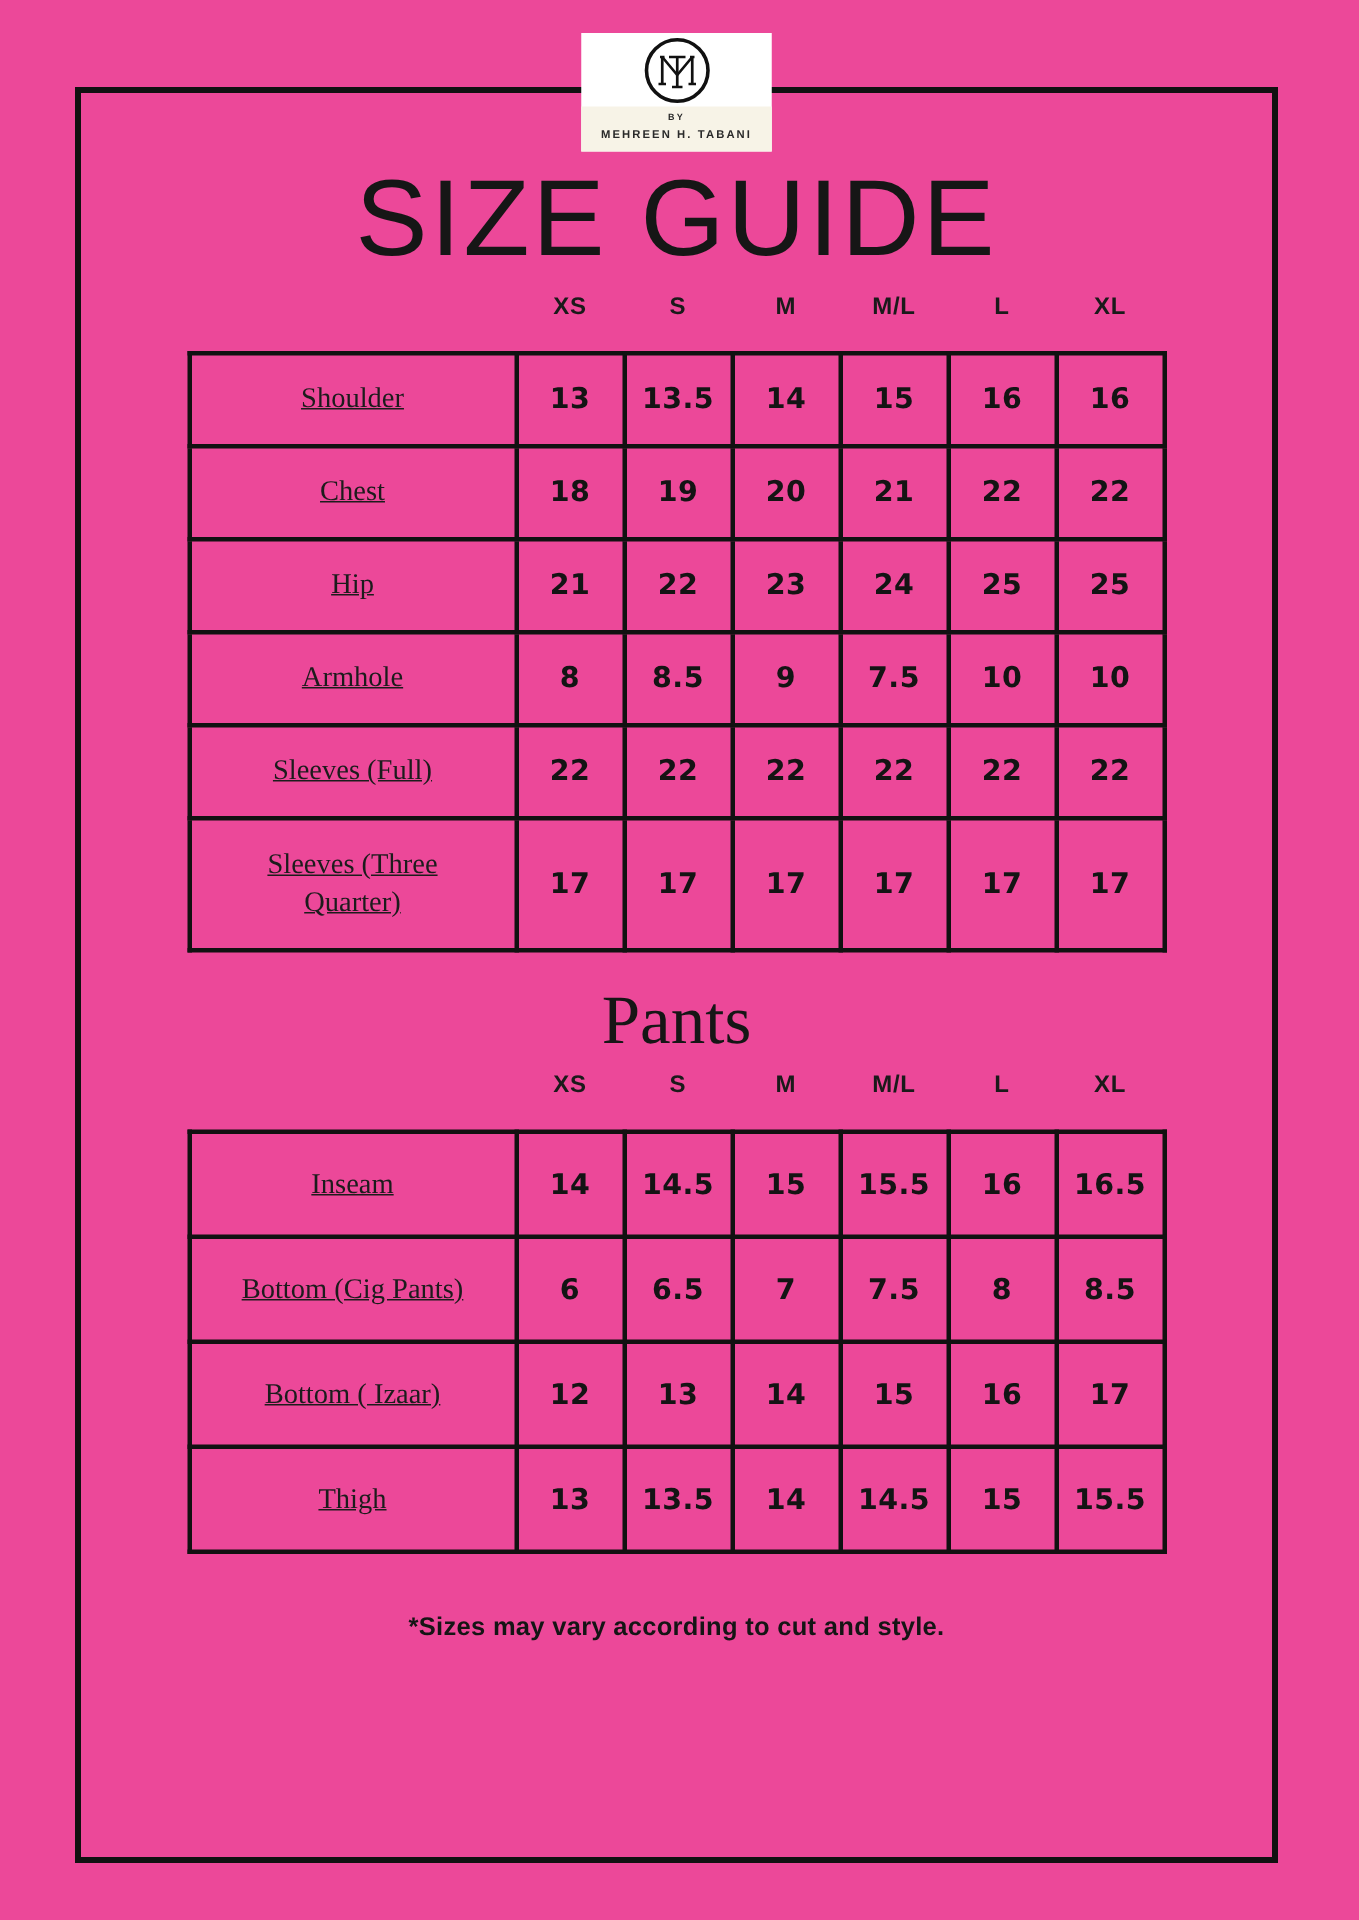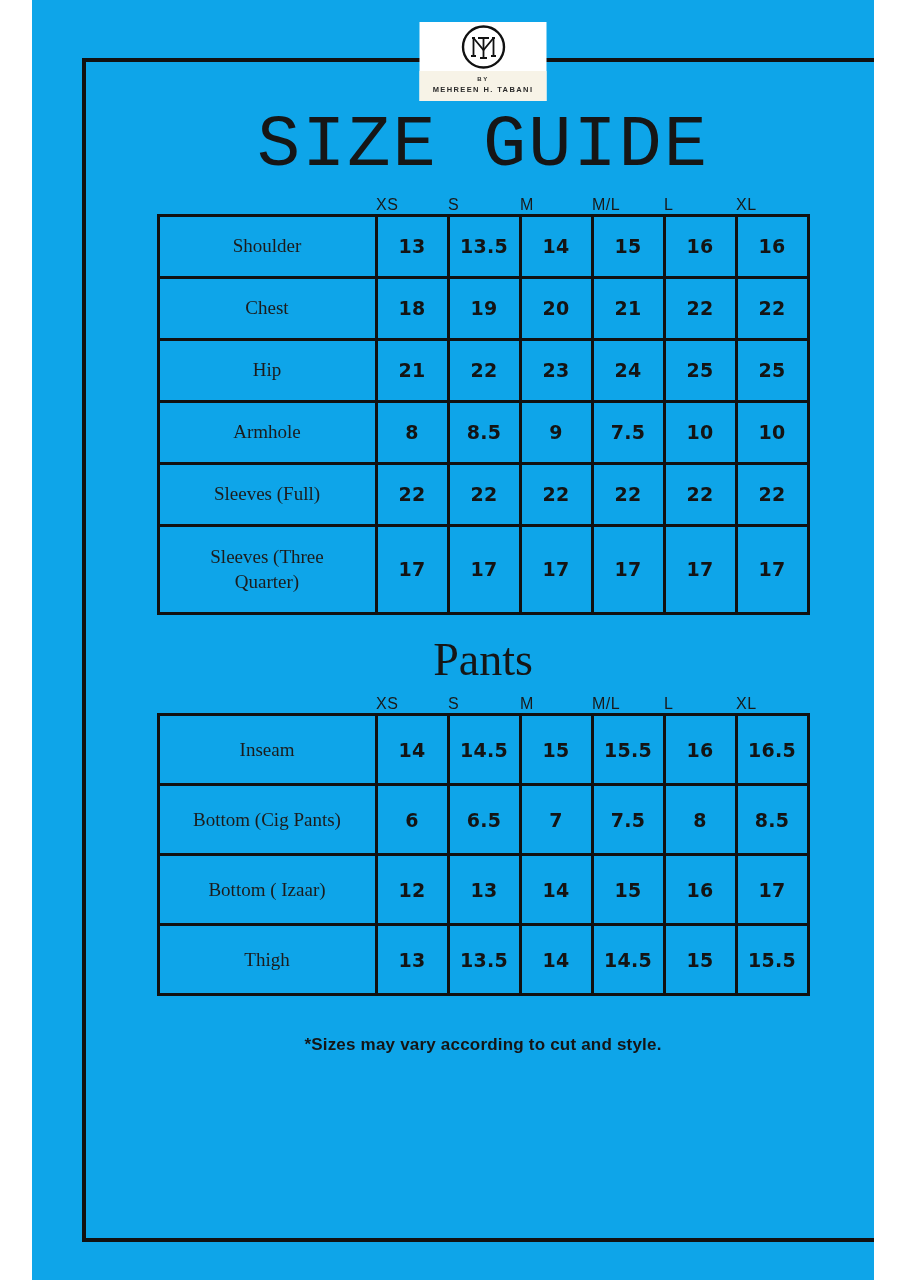--- a/index.html
+++ b/index.html
@@ -1,20 +1,20 @@
 <!DOCTYPE html>
 <html><head>
 <meta charset="utf-8">
 <style>
   html, body { margin: 0; padding: 0; background: #ffffff; }
   .page {
     position: relative;
-    width: 842px;
+    width: 906px;
     height: 1280px;
-    background: #0ea5e9;
+    background: #ec4899;
     font-family: "Liberation Sans", sans-serif;
     color: #161616;
     overflow: hidden;
     margin: 0 auto;
   }
   .frame {
     position: absolute;
     left: 50px; top: 58px;
     width: 802px; height: 1184px;
     border: 4px solid #111111;
@@ -47,21 +47,21 @@
   .logo-name {
     font-size: 7.5px;
     letter-spacing: 1.4px;
     font-weight: bold;
     color: #2a2a2a;
     white-space: nowrap;
   }
   
   .content { position: absolute; inset: 0; padding-top: 46px; text-align: center; }
   .main-title {
-    font-family: Liberation Mono, monospace;
+    font-family: Liberation Sans, sans-serif;
     font-weight: normal;
     font-size: 72px;
     line-height: 1.08;
     letter-spacing: 2px;
     margin: 0;
     color: #161616;
   }
   .section-heading {
     font-family: "Liberation Serif", serif;
     font-weight: normal;
@@ -74,25 +74,25 @@
   
   .size-header {
     width: 650px;
     margin: 10px auto 0 auto;
     display: flex;
     align-items: flex-end;
   }
   .size-header .spacer { width: 218px; }
   .size-header .sh {
     width: 72px;
-    text-align: left;
-    font-weight: normal;
+    text-align: center;
+    font-weight: bold;
     font-size: 16px;
     letter-spacing: 0.5px;
-    padding-bottom: 0;
+    padding-bottom: 20px;
     color: #1a1a1a;
   }
   
   table.size-table {
     border-collapse: collapse;
     table-layout: fixed;
     margin: 0 auto;
     width: 650px;
   }
   table.size-table col.c-label { width: 218px; }
@@ -102,20 +102,21 @@
     text-align: center;
     vertical-align: middle;
     box-sizing: border-box;
   }
   td.lbl {
     font-family: "Liberation Serif", serif;
     font-size: 19px;
     color: #1c1c1c;
     padding: 0 30px;
     line-height: 1.35;
+    text-decoration: underline;
   }
   td.val {
     font-family: "DejaVu Sans", sans-serif;
     font-weight: bold;
     font-size: 19px;
     color: #141414;
     letter-spacing: 0.3px;
   }
   table.shirt tr { height: 62px; }
   table.shirt tr.tall { height: 88px; }

